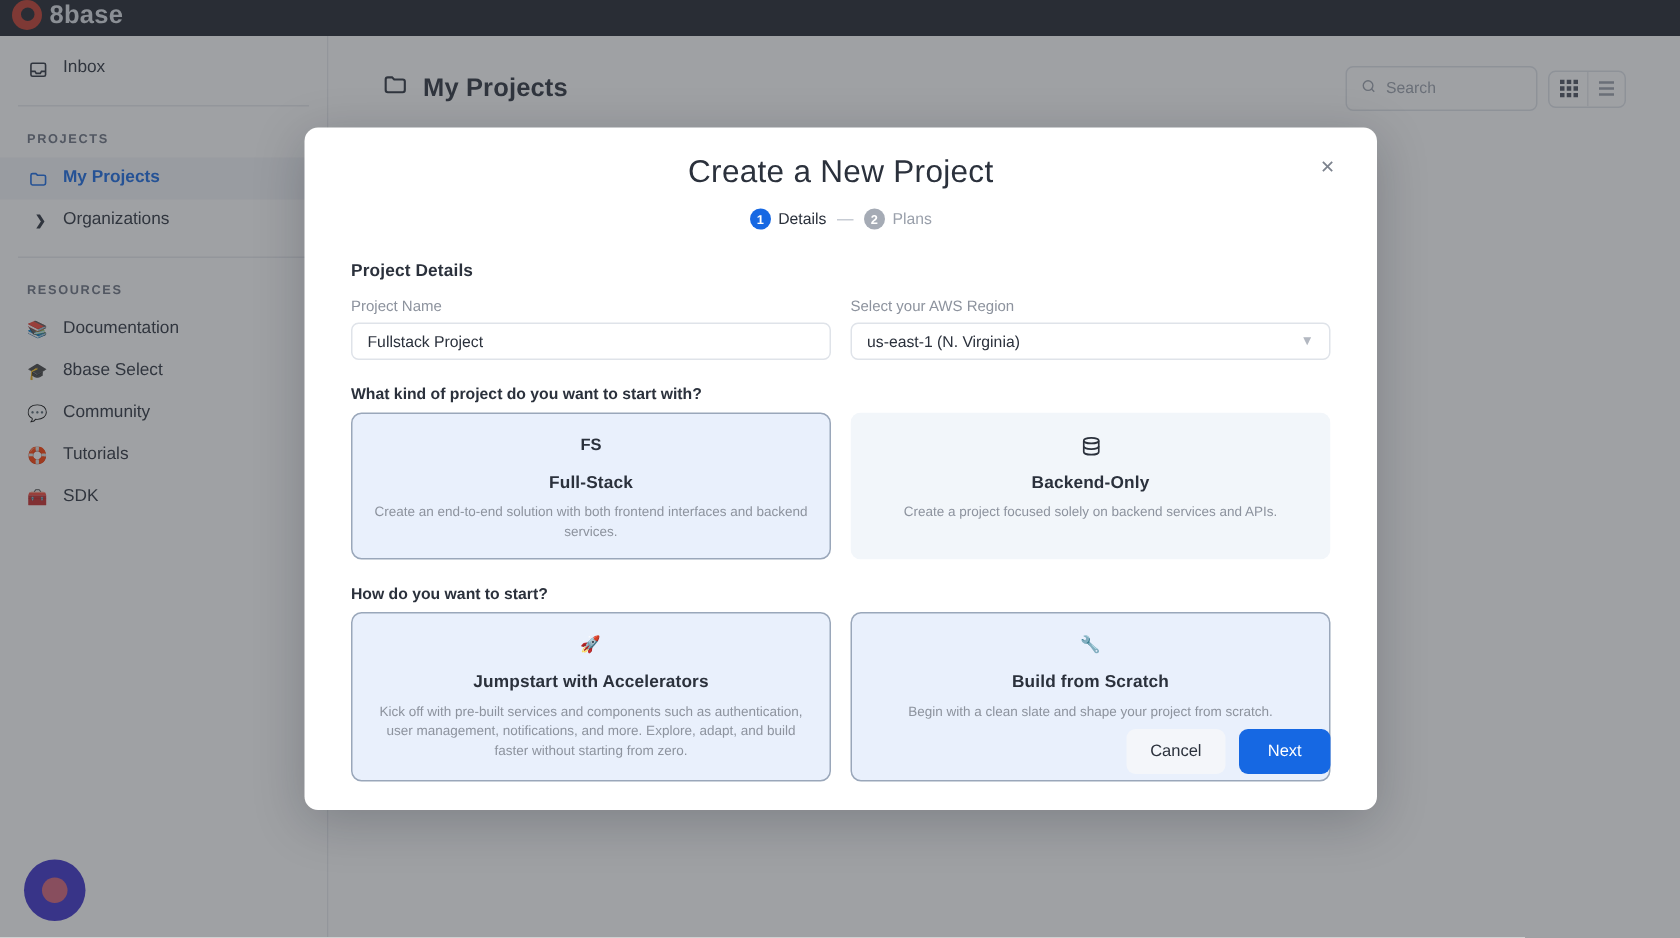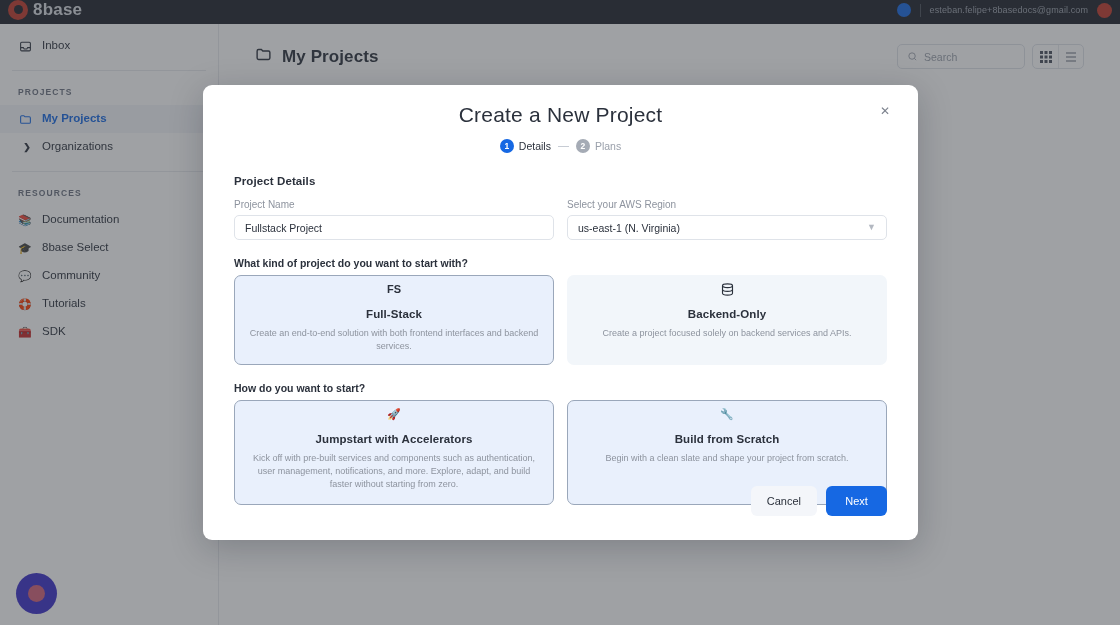--- a/index.html
+++ b/index.html
@@ -147,21 +147,21 @@
   .page-title-wrap { display: flex; align-items: center; gap: 10px; }
   .page-title {
     font-size: 17px;
     font-weight: 700;
     color: #2b313c;
     letter-spacing: .1px;
   }
   .head-tools { display: flex; align-items: center; gap: 7px; }
   .search-box {
     width: 128px;
-    height: 25px;
+    height: 30px;
     border: 1px solid #dfe3e9;
     border-radius: 5px;
     display: flex;
     align-items: center;
     gap: 6px;
     padding: 0 9px;
     background: #fff;
   }
   .search-box input {
     border: 0;
@@ -318,21 +318,21 @@
   .cards {
     display: flex;
     gap: 13px;
     margin-top: 6px;
   }
   .card {
     flex: 1 1 0;
     border-radius: 7px;
     background: #f2f6fa;
     border: 1px solid transparent;
-    padding: 4px 14px 11px;
+    padding: 12px 14px 11px;
     text-align: center;
     cursor: pointer;
     min-width: 0;
   }
   .card.selected {
     background: #e9f0fc;
     border-color: #9aa7ba;
   }
   .card-ico {
     height: 18px;
@@ -381,26 +381,20 @@
 </style>
 </head>
 <body>
 
 <div id="app">
 
   <div class="topbar">
     <div class="brand">
       <span class="brand-mark"></span>
       <span class="brand-text">8base</span>
-    </div>
-    <div class="topbar-right">
-      <span class="tb-dot-blue"></span>
-      <span class="tb-divider"></span>
-      <span class="tb-email">esteban.felipe+8basedocs@gmail.com</span>
-      <span class="tb-avatar"></span>
     </div>
   </div>
 
   <div class="body-row">
 
     <div class="sidebar">
 
       <div class="side-link">
         <span class="side-ico">
           <svg width="13" height="13" viewBox="0 0 24 24" fill="none" stroke="#2b313c" stroke-width="2">

